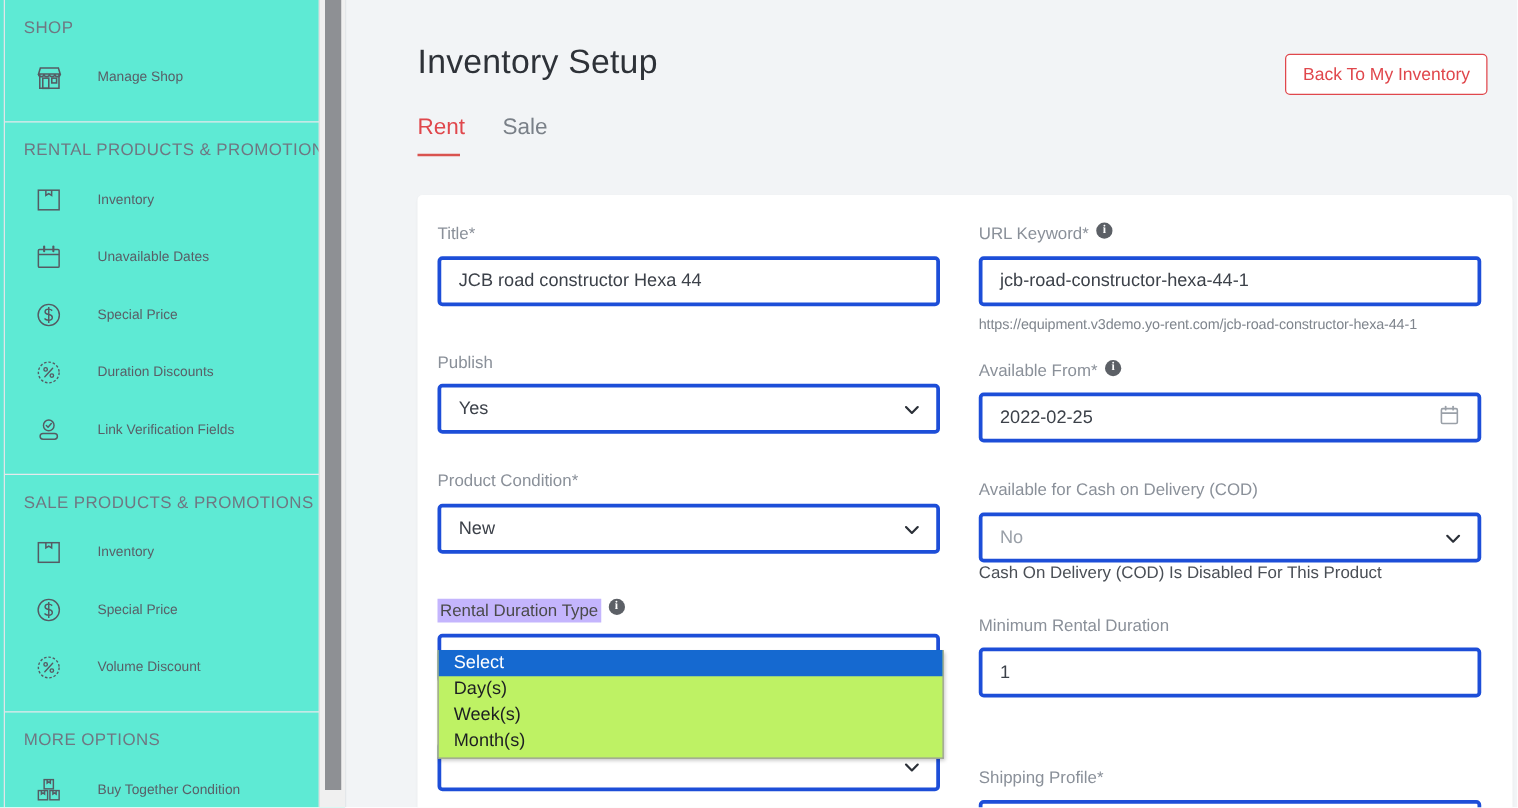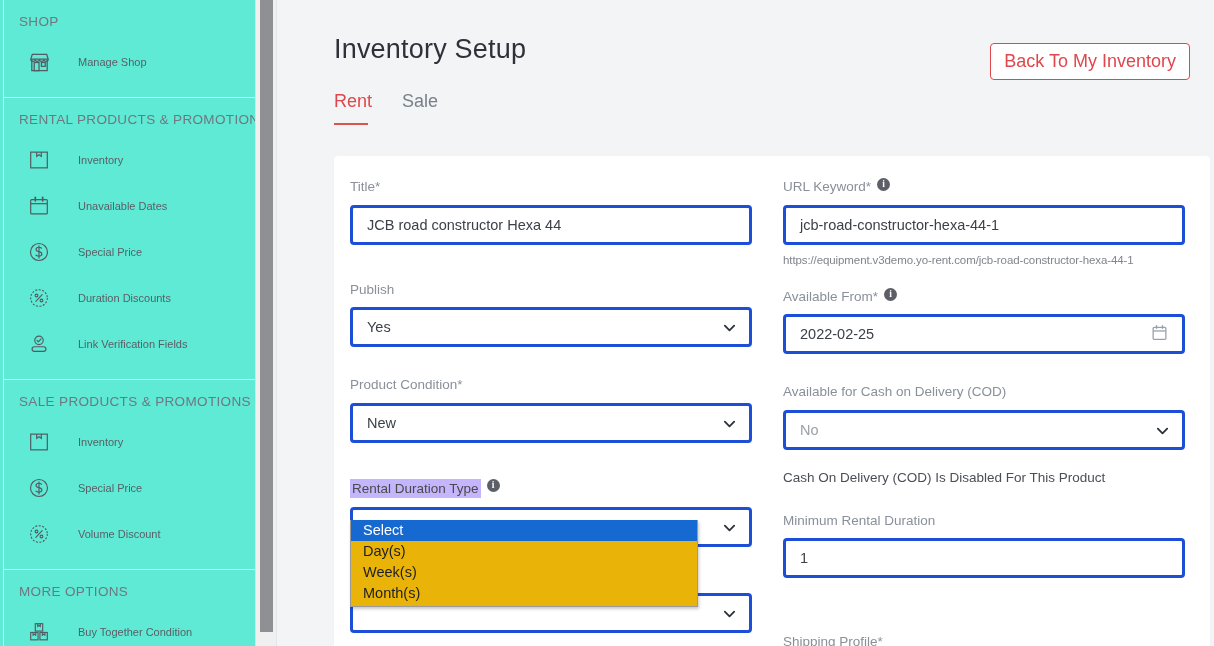--- a/index.html
+++ b/index.html
@@ -73,21 +73,21 @@
   .page-head {
     padding: 34px 0 0 58px;
     position: relative;
   }
   .page-title {
     font-size: 27px; color: #2e3238; font-weight: 400; letter-spacing: .2px;
   }
   .back-btn {
     position: absolute; right: 24px; top: 43px;
     border: 1px solid #e0474c; color: #e0474c; background: #ffffff;
-    border-radius: 4px; font-size: 18px;
+    border-radius: 4px; font-size: 14px;
     padding: 8px 13px 9px; cursor: pointer;
     font-family: "Liberation Sans", sans-serif;
     line-height: 1;
     margin-left: 48px;
   }
   .tabs {
     display: flex; gap: 30px;
     padding: 26px 0 0 58px;
   }
   .tab {
@@ -148,31 +148,31 @@
   .ctrl .cal {
     position: absolute; right: 14px; top: 50%;
     transform: translateY(-50%);
     color: #9aa0a8;
   }
   .hint {
     font-size: 11.5px; color: #7f858d; margin-top: 9px;
     letter-spacing: -.1px; white-space: nowrap;
   }
   .note {
-    font-size: 13.5px; color: #4a4f56; margin-top: 20px;
+    font-size: 13.5px; color: #4a4f56; margin-top: 0;
   }
   .gap-lg { height: 27px; }
   .gap-sm { height: 20px; }
 
   
   .dd-wrap { position: relative; }
   .dd-list {
     position: absolute; left: 0; top: 41px;
-    width: 348px;
-    background: #eab308;
+    width: 405px;
+    background: #bef264;
     border: 1px solid #9a9a9a;
     border-top: none;
     box-shadow: 1px 2px 3px rgba(0,0,0,.22);
     z-index: 50;
     padding-bottom: 2px;
   }
   .dd-opt {
     font-size: 14.5px; color: #1d1f22;
     padding: 1px 0 1px 12px;
     line-height: 19px;

